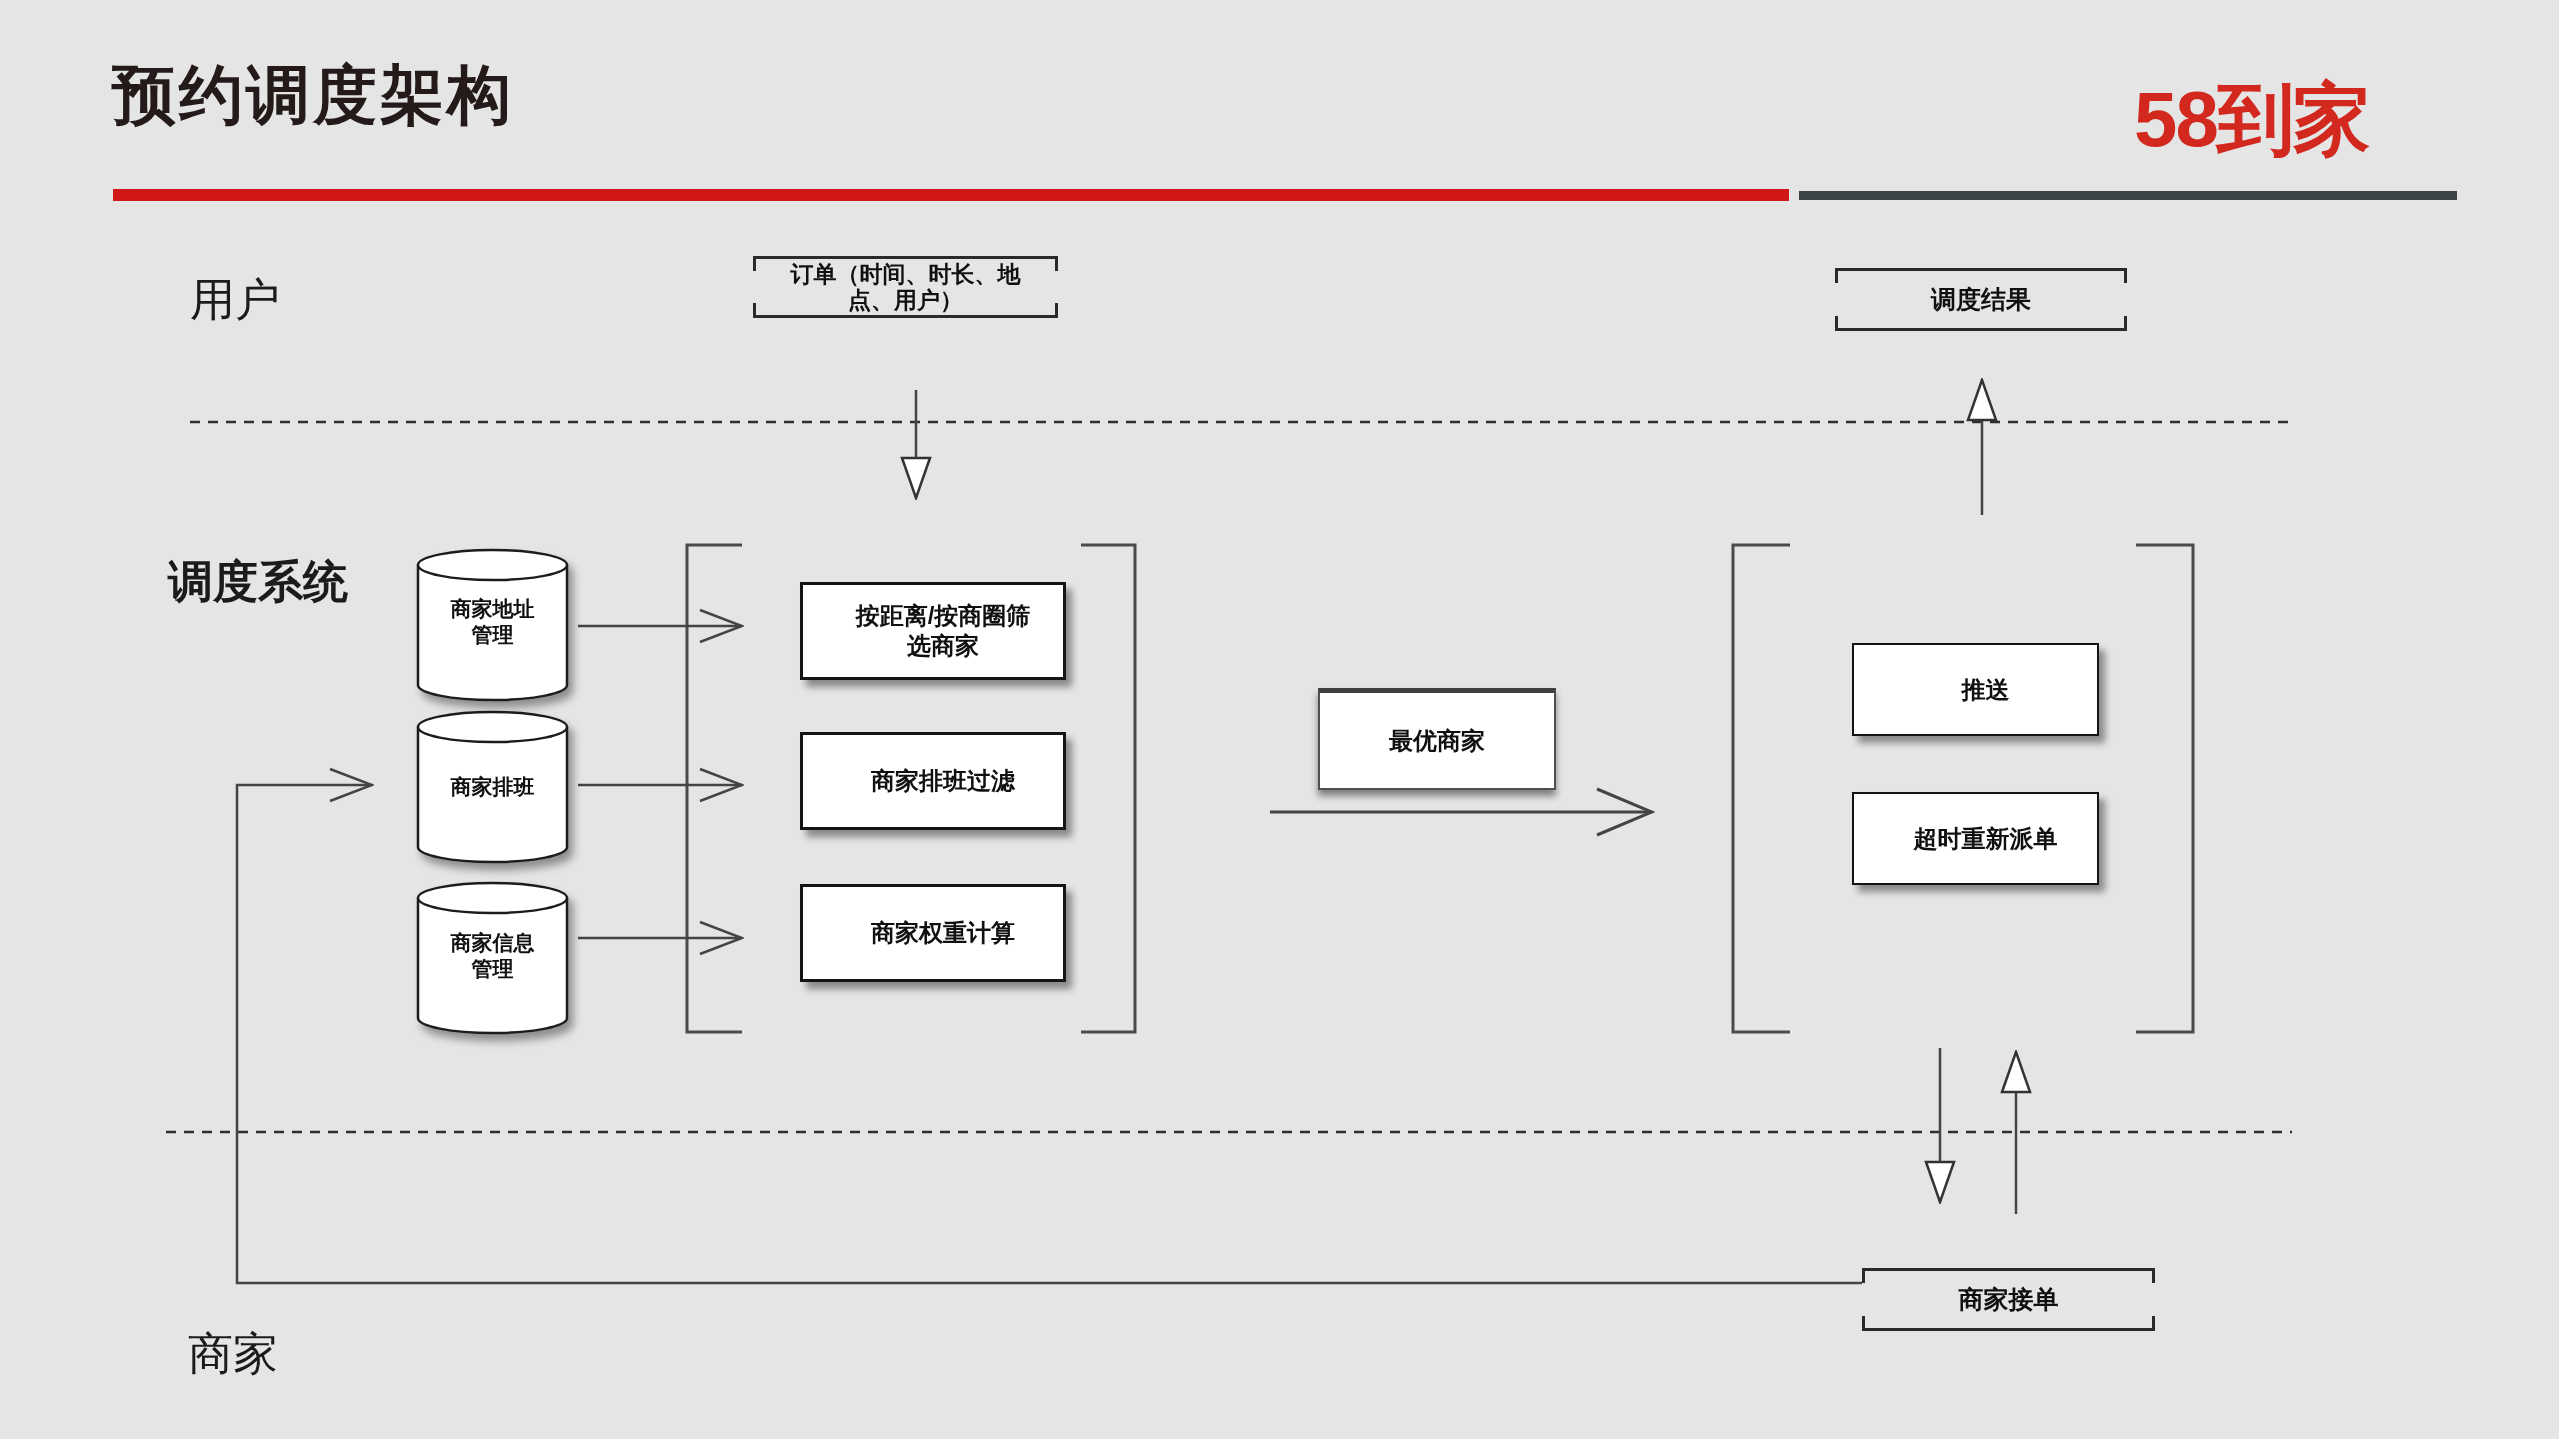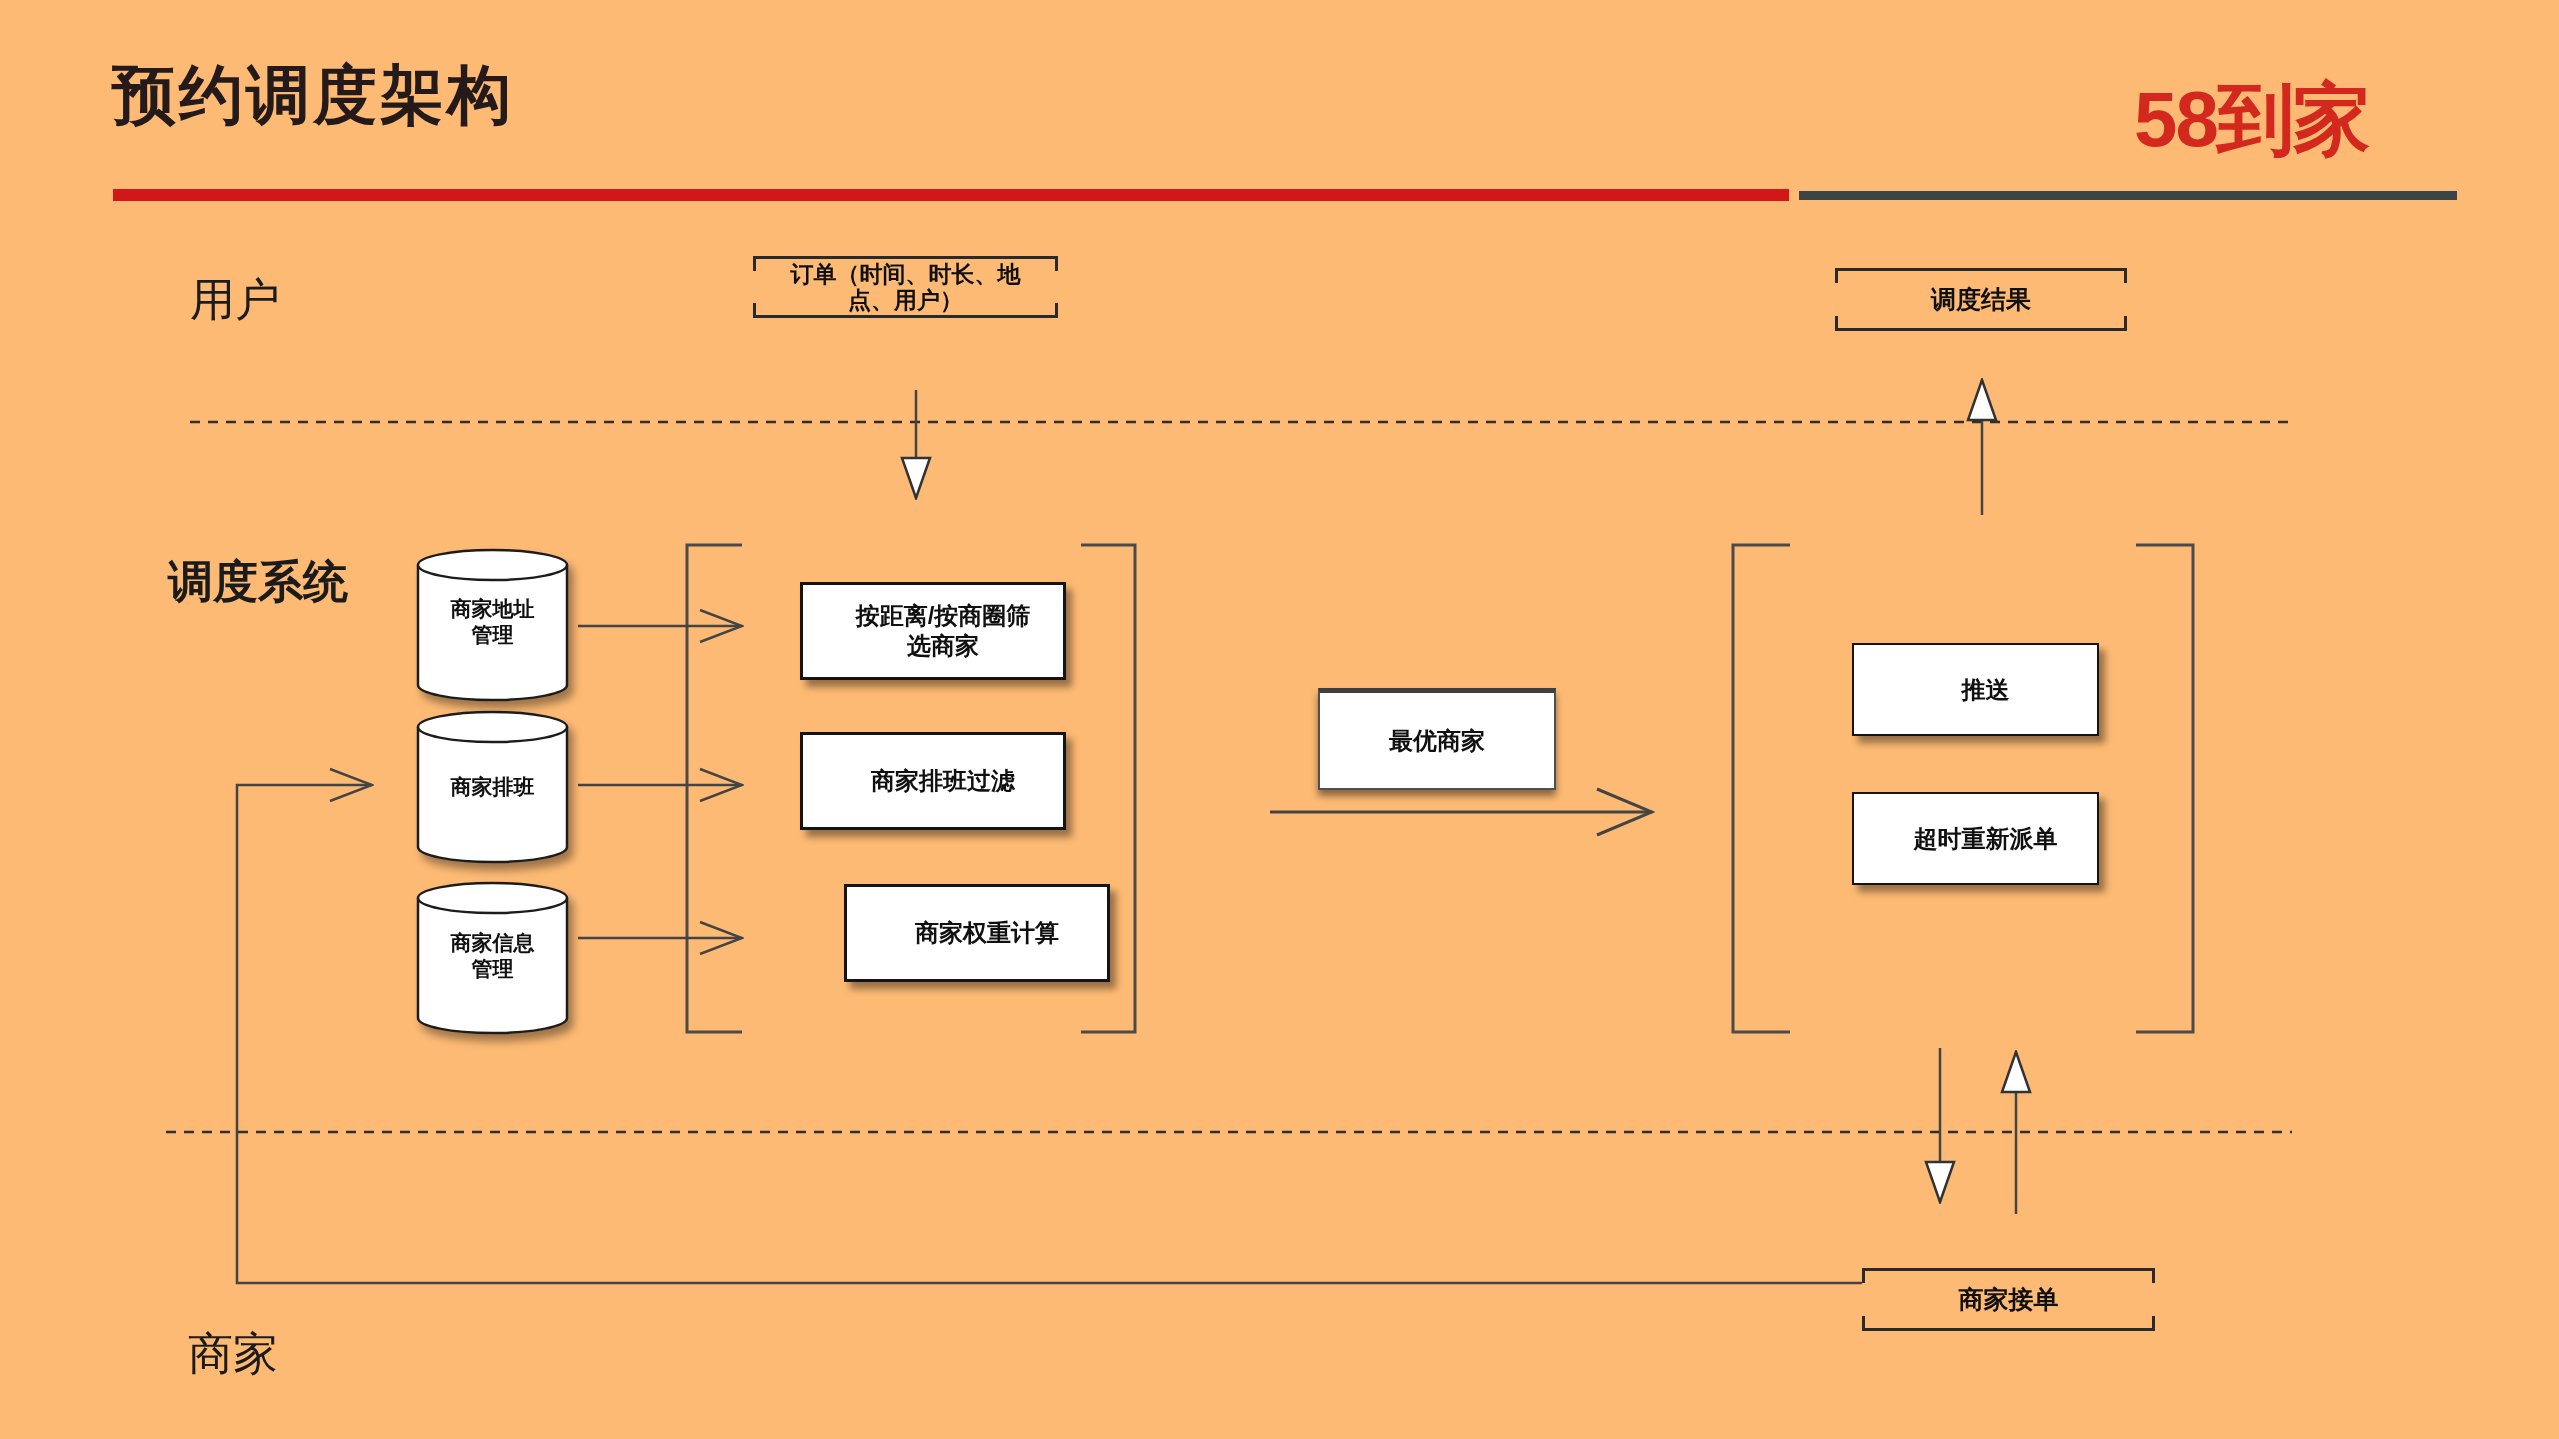--- a/index.html
+++ b/index.html
@@ -1,17 +1,17 @@
 <!DOCTYPE html>
 <html><head>
 <meta charset="utf-8">
 <style>
   html,body{margin:0;padding:0;background:#ffffff;}
   .slide{
-    position:relative;width:2559px;height:1439px;background:#fdba74;overflow:hidden;
+    position:relative;width:2559px;height:1439px;background:#e5e5e5;overflow:hidden;
     font-family:"Liberation Sans", sans-serif;color:#111;
   }
   .title{
     position:absolute;left:112px;top:52px;font-size:64px;font-weight:600;
     color:#241a1a;letter-spacing:3px;white-space:nowrap;
   }
   .logo{
     position:absolute;left:2134px;top:68px;font-size:78px;font-weight:800;
     color:#d2281e;letter-spacing:-2px;white-space:nowrap;
   }
@@ -146,21 +146,21 @@
     <span class="t">商家接单</span>
   </div>
 
   <div class="pbox" style="left:800px;top:582px;width:240px;height:92px;line-height:1.25;">
     <span class="t">按距离/按商圈筛
 选商家</span>
   </div>
   <div class="pbox" style="left:800px;top:732px;width:240px;height:92px;">
     <span class="t">商家排班过滤</span>
   </div>
-  <div class="pbox" style="left:800px;top:884px;width:240px;height:92px;margin-left:44px;">
+  <div class="pbox" style="left:800px;top:884px;width:240px;height:92px;">
     <span class="t">商家权重计算</span>
   </div>
 
   <div class="bestbox" style="left:1318px;top:688px;width:234px;height:95px;">
     <span class="t">最优商家</span>
   </div>
 
   <div class="pbox thin" style="left:1852px;top:643px;width:223px;height:89px;">
     <span class="t">推送</span>
   </div>

